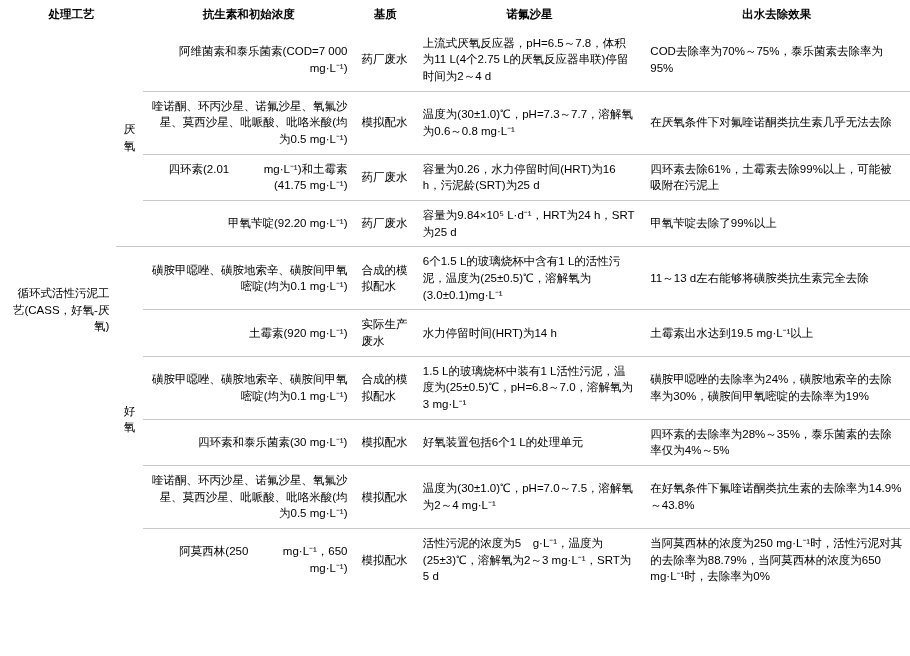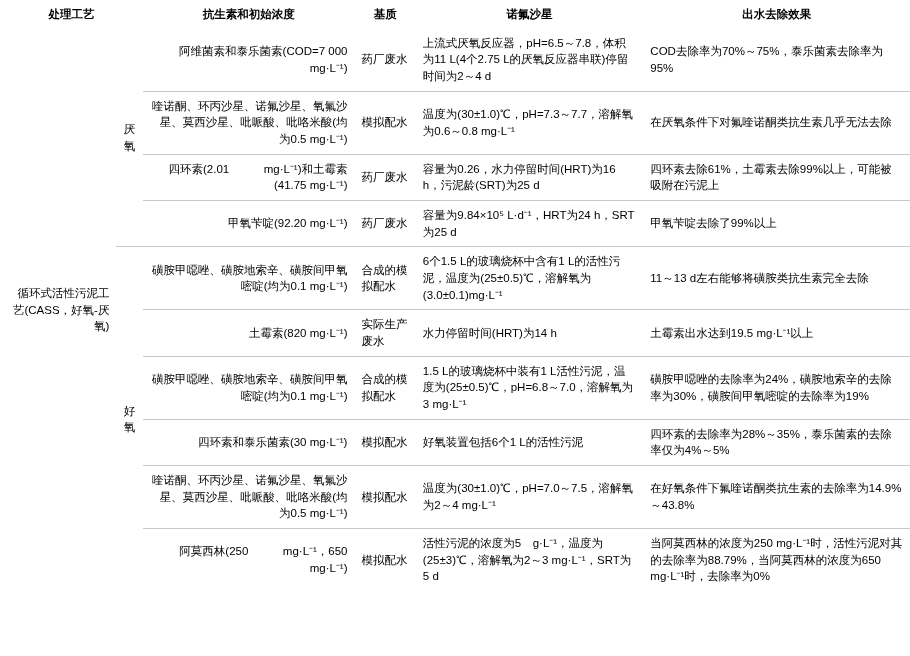--- a/index.html
+++ b/index.html
@@ -119,35 +119,35 @@
       <td class="col-eff">甲氧苄啶去除了99%以上</td>
     </tr>
     <tr>
       <td class="col-stage" rowspan="6">好氧</td>
       <td class="col-anti">磺胺甲噁唑、磺胺地索辛、磺胺间甲氧嘧啶(均为0.1 mg·L⁻¹)</td>
       <td class="col-matrix">合成的模拟配水</td>
       <td class="col-cond">6个1.5 L的玻璃烧杯中含有1 L的活性污泥，温度为(25±0.5)℃，溶解氧为(3.0±0.1)mg·L⁻¹</td>
       <td class="col-eff">11～13 d左右能够将磺胺类抗生素完全去除</td>
     </tr>
     <tr>
-      <td class="col-anti">土霉素(820 mg·L⁻¹)</td>
+      <td class="col-anti">土霉素(920 mg·L⁻¹)</td>
       <td class="col-matrix">实际生产废水</td>
       <td class="col-cond">水力停留时间(HRT)为14 h</td>
       <td class="col-eff">土霉素出水达到19.5 mg·L⁻¹以上</td>
     </tr>
     <tr>
       <td class="col-anti">磺胺甲噁唑、磺胺地索辛、磺胺间甲氧嘧啶(均为0.1 mg·L⁻¹)</td>
       <td class="col-matrix">合成的模拟配水</td>
       <td class="col-cond">1.5 L的玻璃烧杯中装有1 L活性污泥，温度为(25±0.5)℃，pH=6.8～7.0，溶解氧为3 mg·L⁻¹</td>
       <td class="col-eff">磺胺甲噁唑的去除率为24%，磺胺地索辛的去除率为30%，磺胺间甲氧嘧啶的去除率为19%</td>
     </tr>
     <tr>
       <td class="col-anti">四环素和泰乐菌素(30 mg·L⁻¹)</td>
       <td class="col-matrix">模拟配水</td>
-      <td class="col-cond">好氧装置包括6个1 L的活性污泥</td>
+      <td class="col-cond">好氧装置包括6个1 L的处理单元</td>
       <td class="col-eff">四环素的去除率为28%～35%，泰乐菌素的去除率仅为4%～5%</td>
     </tr>
     <tr>
       <td class="col-anti">喹诺酮、环丙沙星、诺氟沙星、氧氟沙星、莫西沙星、吡哌酸、吡咯米酸(均为0.5 mg·L⁻¹)</td>
       <td class="col-matrix">模拟配水</td>
       <td class="col-cond">温度为(30±1.0)℃，pH=7.0～7.5，溶解氧为2～4 mg·L⁻¹</td>
       <td class="col-eff">在好氧条件下氟喹诺酮类抗生素的去除率为14.9%～43.8%</td>
     </tr>
     <tr>
       <td class="col-anti">阿莫西林(250　　　mg·L⁻¹，650 mg·L⁻¹)</td>

